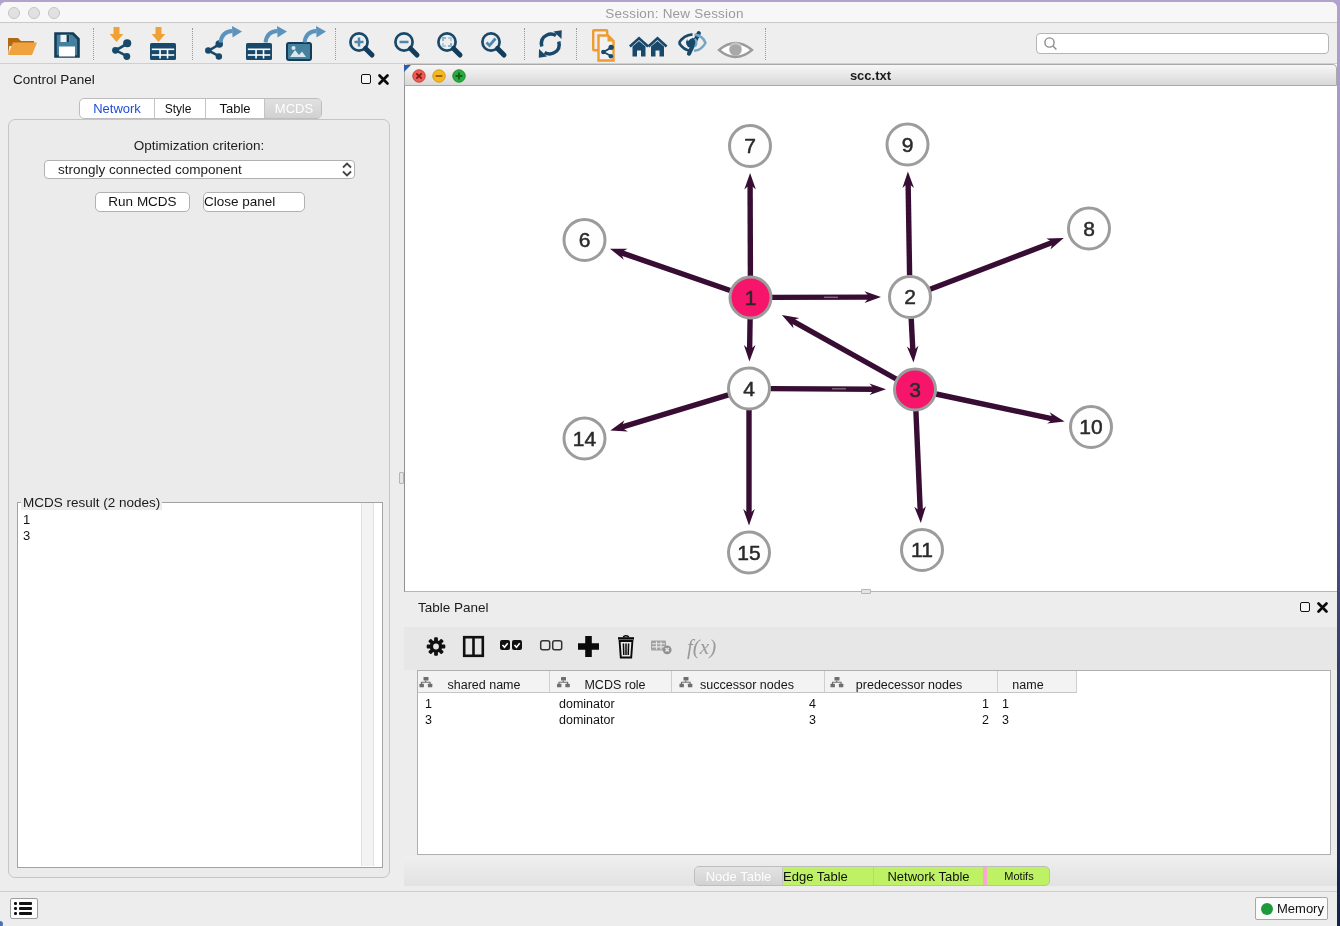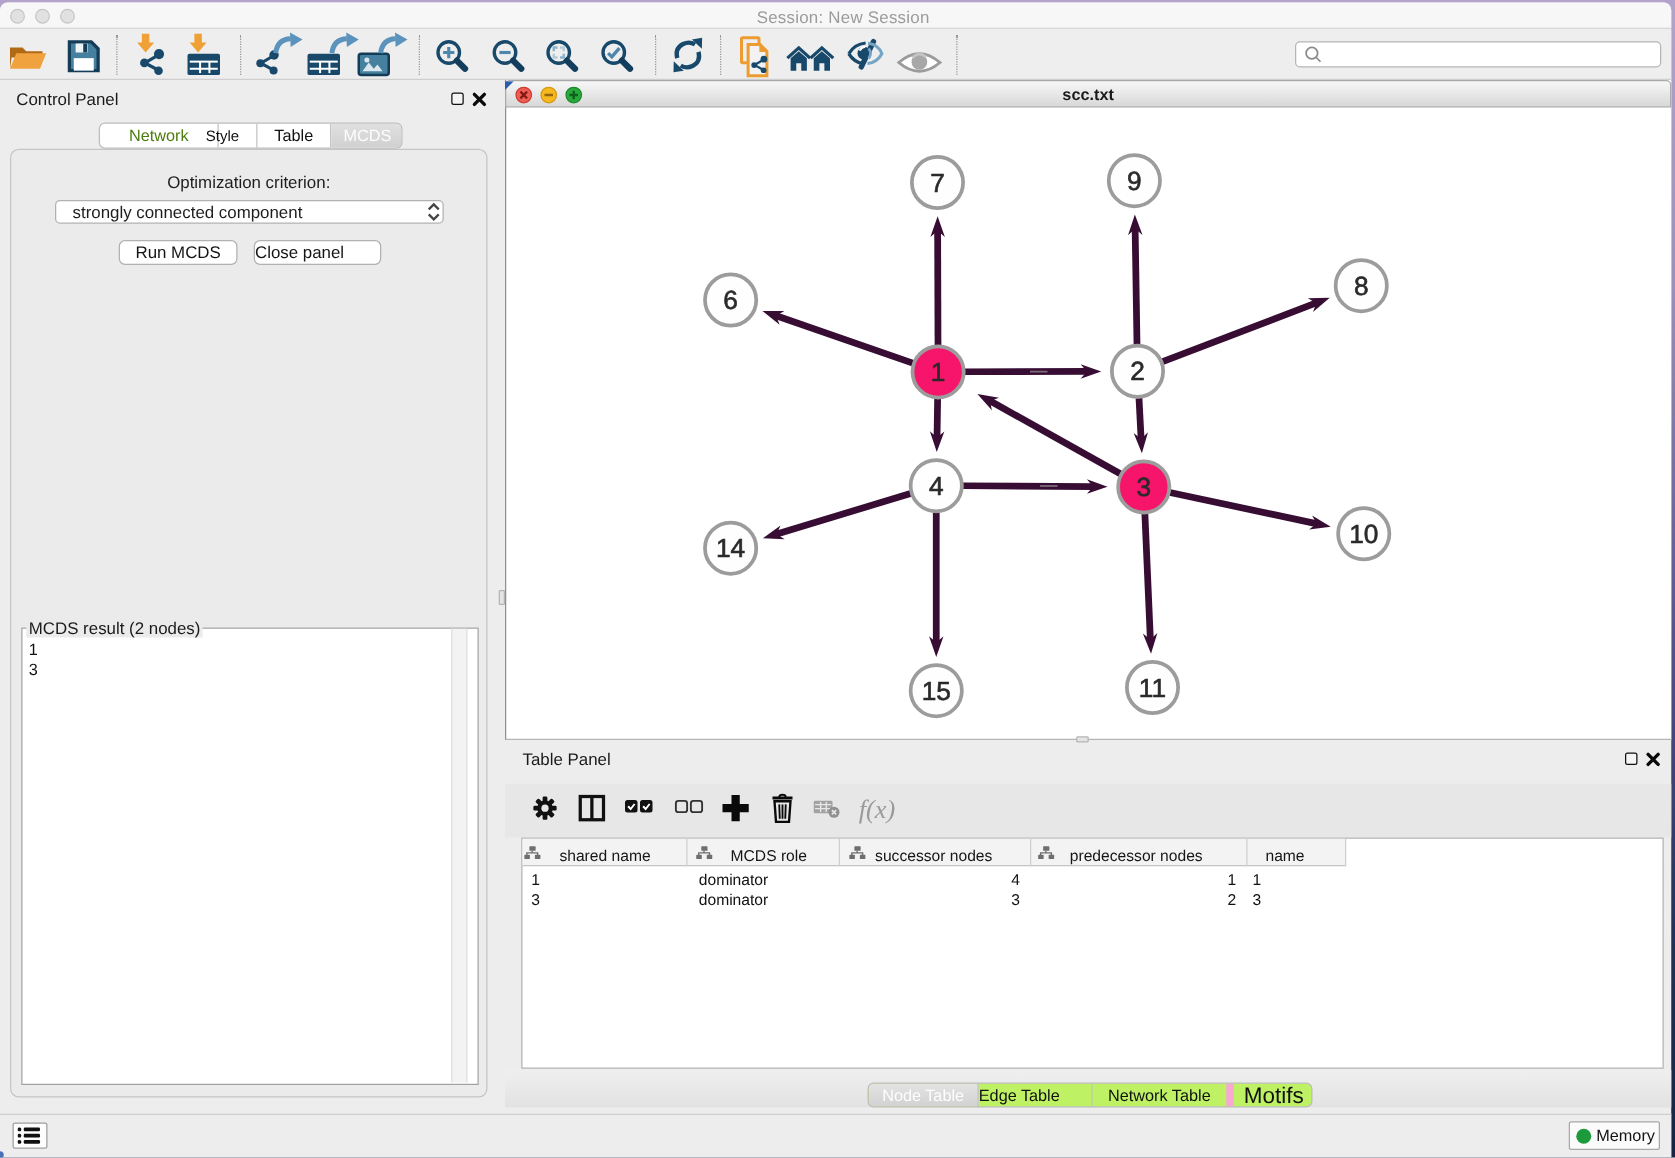--- a/index.html
+++ b/index.html
@@ -154,21 +154,21 @@
 
 <div class="txt" style="left:13px;top:72px;font-size:13.5px;color:#1a1a1a">Control Panel</div>
 <div class="abs" style="left:361px;top:74px;width:10px;height:10px;border:1.6px solid #111;border-radius:2px;background:#f5f5f5"></div>
 <svg class="abs" width="14" height="14" style="left:377px;top:73px">
 <path d="M2.5,2.5 L10.5,10.5 M10.5,2.5 L2.5,10.5" stroke="#0a0a0a" stroke-width="2.7" stroke-linecap="round"></path>
   </svg>
 
 <div class="abs" style="left:8px;top:119px;width:382px;height:759px;background:#ebebeb;border:1px solid #c5c5c5;border-radius:7px"></div>
 
 <div class="abs" style="left:79px;top:98px;width:243px;height:21px;background:#fff;border:1px solid #bdbdbd;border-radius:5px;overflow:hidden">
- <div class="abs" style="left:0;top:0;width:95px;height:21px;border-right:1px solid #c4c4c4;text-align:center;font-size:13px;line-height:20px;color:#4d7c0f">Network</div>
+ <div class="abs" style="left:0;top:0;width:75px;height:21px;border-right:1px solid #c4c4c4;text-align:center;font-size:13px;line-height:20px;color:#1d4ed8">Network</div>
  <div class="abs" style="left:71px;top:0;width:55px;height:21px;border-right:1px solid #c4c4c4;text-align:center;font-size:12px;line-height:20px;color:#111">Style</div>
  <div class="abs" style="left:126px;top:0;width:59px;height:21px;border-right:1px solid #c4c4c4;text-align:center;font-size:13px;line-height:20px;color:#111">Table</div>
  <div class="abs" style="left:185px;top:0;width:58px;height:21px;text-align:center;font-size:13px;line-height:20px;color:#fdfdfd;background:linear-gradient(180deg,#e0e0e0,#cfcfcf)">MCDS</div>
 </div>
 <div class="txt" style="left:8px;top:138px;width:382px;text-align:center;font-size:13.5px;color:#1d1d1d">Optimization criterion:</div>
 
 <div class="abs" style="left:44px;top:160px;width:311px;height:19px;background:#fff;border:1px solid #b1b1b1;border-radius:4px"></div>
 <div class="txt" style="left:58px;top:162px;font-size:13.5px;color:#1d1d1d">strongly connected component</div>
 <svg class="abs" width="14" height="17" style="left:340px;top:161px">
 <path d="M3,6.5 L7,2.5 L11,6.5" stroke="#444" stroke-width="1.8" fill="none"></path>
@@ -375,22 +375,22 @@
 <div class="txt" style="left:716px;top:713px;width:100px;text-align:right;font-size:12.5px;color:#111">3</div>
 
 <div class="txt" style="left:889px;top:713px;width:100px;text-align:right;font-size:12.5px;color:#111">2</div>
 
 <div class="txt" style="left:1002px;top:713px;font-size:12.5px;color:#111">3</div>
 
 <div class="abs" style="left:404px;top:856px;width:933px;height:30px;background:linear-gradient(180deg,#efefef,#e2e2e2)"></div>
 <div class="abs" style="left:694px;top:866px;width:356px;height:20px;background:#bef264;border:1px solid #bdbdbd;border-radius:5px;overflow:hidden">
  <div class="abs" style="left:0;top:0;width:88px;height:20px;border-right:1px solid #c4c4c4;text-align:center;font-size:13px;line-height:19px;color:#fdfdfd;background:linear-gradient(180deg,#e3e3e3,#d0d0d0)">Node Table</div>
  <div class="abs" style="left:88px;top:0;width:91px;height:20px;border-right:1px solid #c4c4c4;text-align:left;font-size:13px;line-height:19px;color:#111">Edge Table</div>
- <div class="abs" style="left:179px;top:0;width:113px;height:20px;border-right:6px solid #f9a8d4;text-align:center;font-size:13px;line-height:19px;color:#111">Network Table</div>
- <div class="abs" style="left:292px;top:0;width:64px;height:20px;text-align:center;font-size:18px;line-height:19px;color:#111">Motifs</div>
+ <div class="abs" style="left:179px;top:0;width:113px;height:20px;border-right:4px solid #f9a8d4;text-align:center;font-size:13px;line-height:19px;color:#111">Network Table</div>
+ <div class="abs" style="left:292px;top:0;width:64px;height:20px;text-align:center;font-size:11px;line-height:19px;color:#111">Motifs</div>
 </div>
 
 <div class="abs" style="left:0;top:891px;width:1337px;height:35px;background:#ededed;border-top:1px solid #cfcfcf"></div>
 <div class="abs" style="left:10px;top:898px;width:28px;height:21px;background:#fdfdfd;border:1px solid #9e9e9e;border-radius:2px"></div>
 <svg class="abs" width="20" height="15" style="left:14px;top:901px">
 <g fill="#111">
       <rect x="0" y="1" width="3" height="3" rx="1.2"></rect>
       <rect x="5" y="1" width="13" height="3" rx="1"></rect>
 <rect x="0" y="6" width="3" height="3" rx="1.2"></rect>
       <rect x="5" y="6" width="13" height="3" rx="1"></rect>

